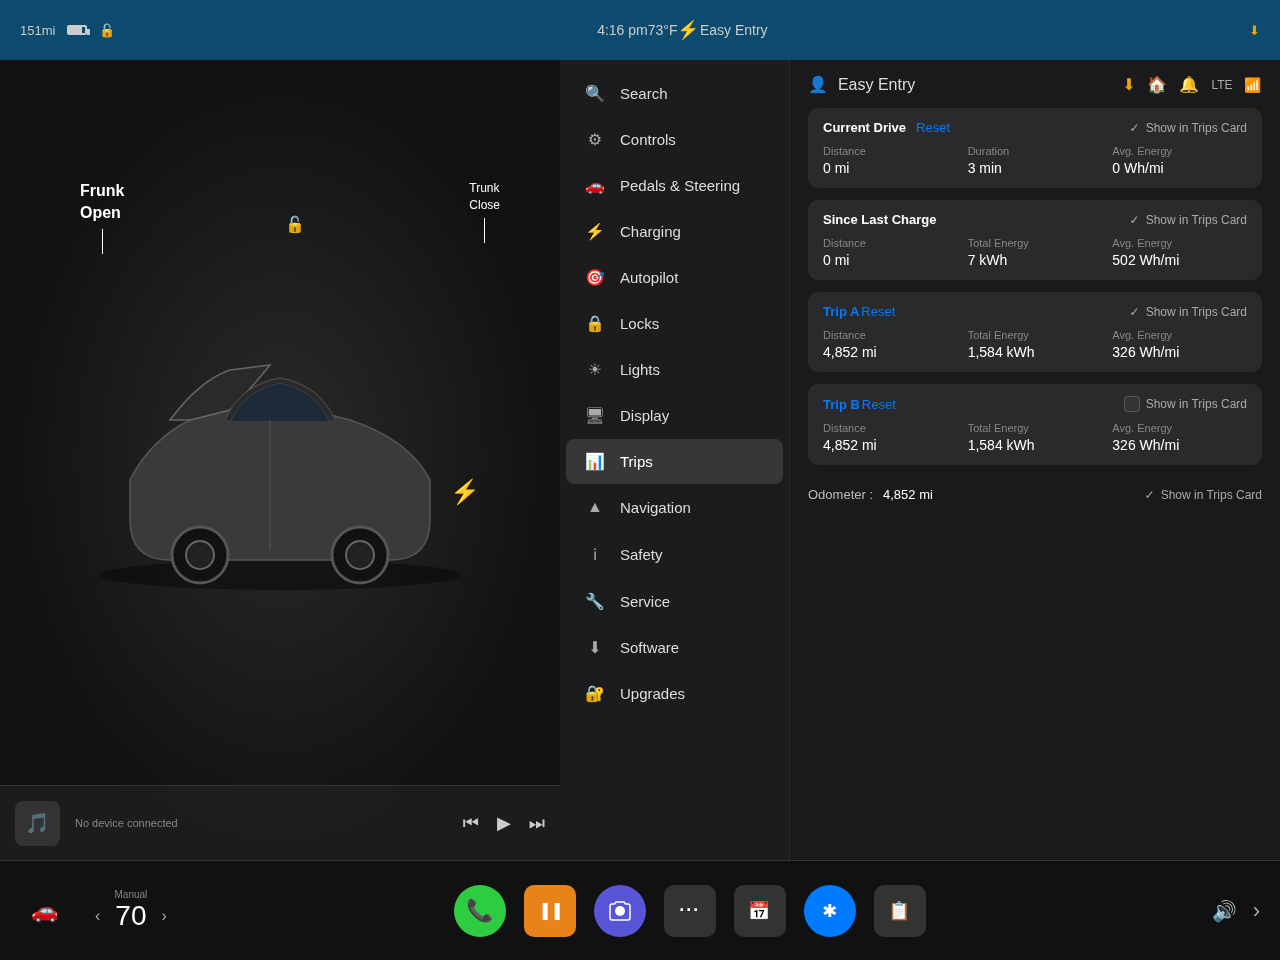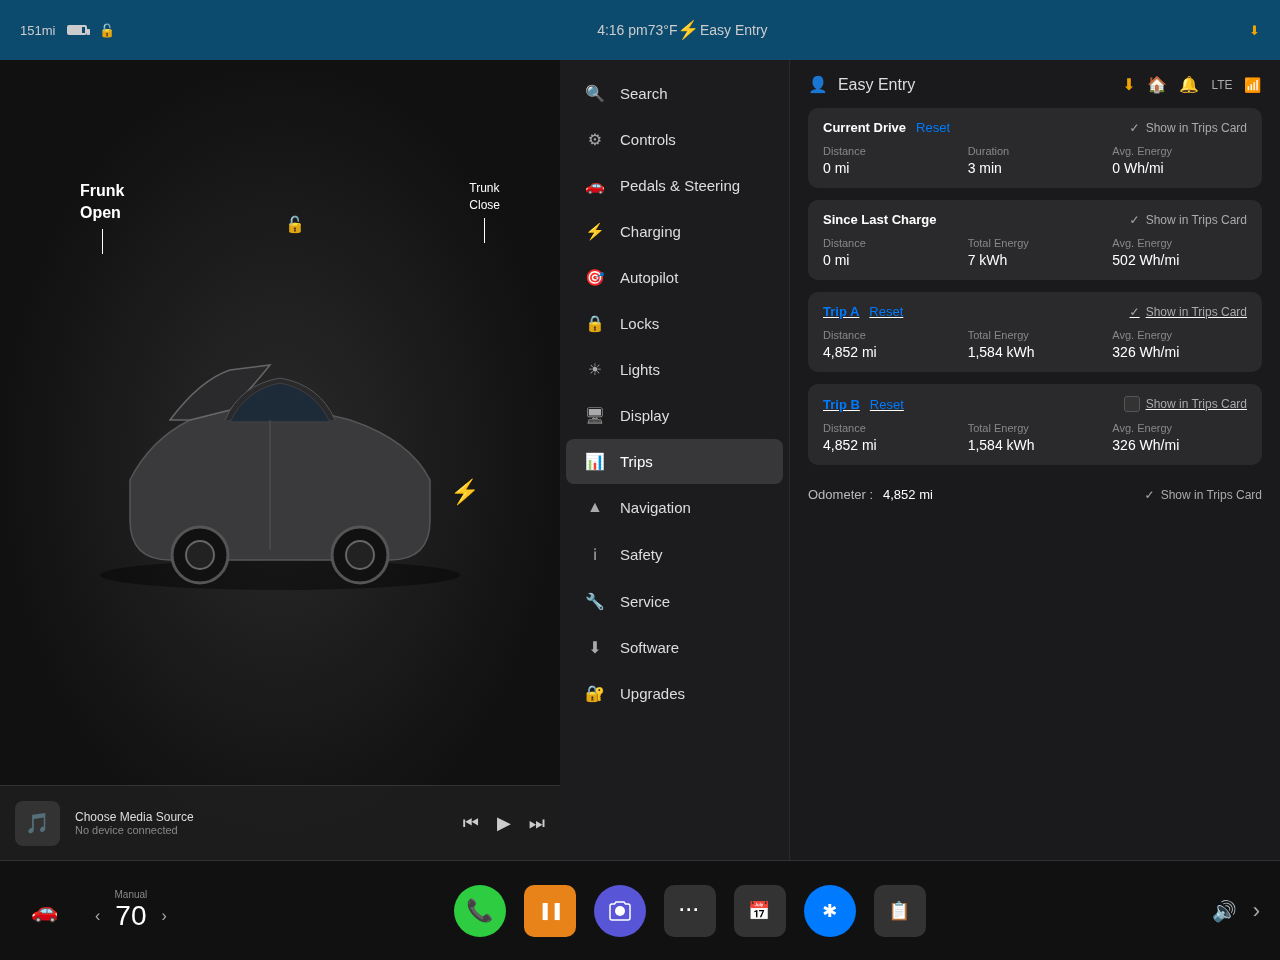--- a/index.html
+++ b/index.html
@@ -345,23 +345,22 @@
     .stat-value {
       font-size: 14px;
       color: #fff;
       font-weight: 500;
     }
 
     
     .trip-header {
       display: flex;
       align-items: center;
-      gap: 10px;
+      gap: 2px;
       margin-bottom: 10px;
-      text-decoration: underline;
     }
     .trip-title {
       font-size: 13px;
       font-weight: 600;
       color: #007aff;
     }
     .trip-reset {
       color: #007aff;
       font-size: 13px;
       cursor: pointer;
@@ -499,21 +498,20 @@
 
     <div style="position:absolute; top:155px; left:285px; font-size:16px; color:#fff;">🔓</div>
   </div>
 </div>
 
 <div class="media-bar">
   <div class="media-icon-box">
     <span>🎵</span>
   </div>
   <div class="media-info">
-    <div class="media-info-title">Choose Media Source</div>
     <div class="media-info-sub">No device connected</div>
   </div>
   <div class="media-controls">
     <span style="cursor:pointer;">⏮</span>
     <span style="cursor:pointer;">▶</span>
     <span style="cursor:pointer;">⏭</span>
   </div>
 </div>
 
 <div class="menu-panel">

